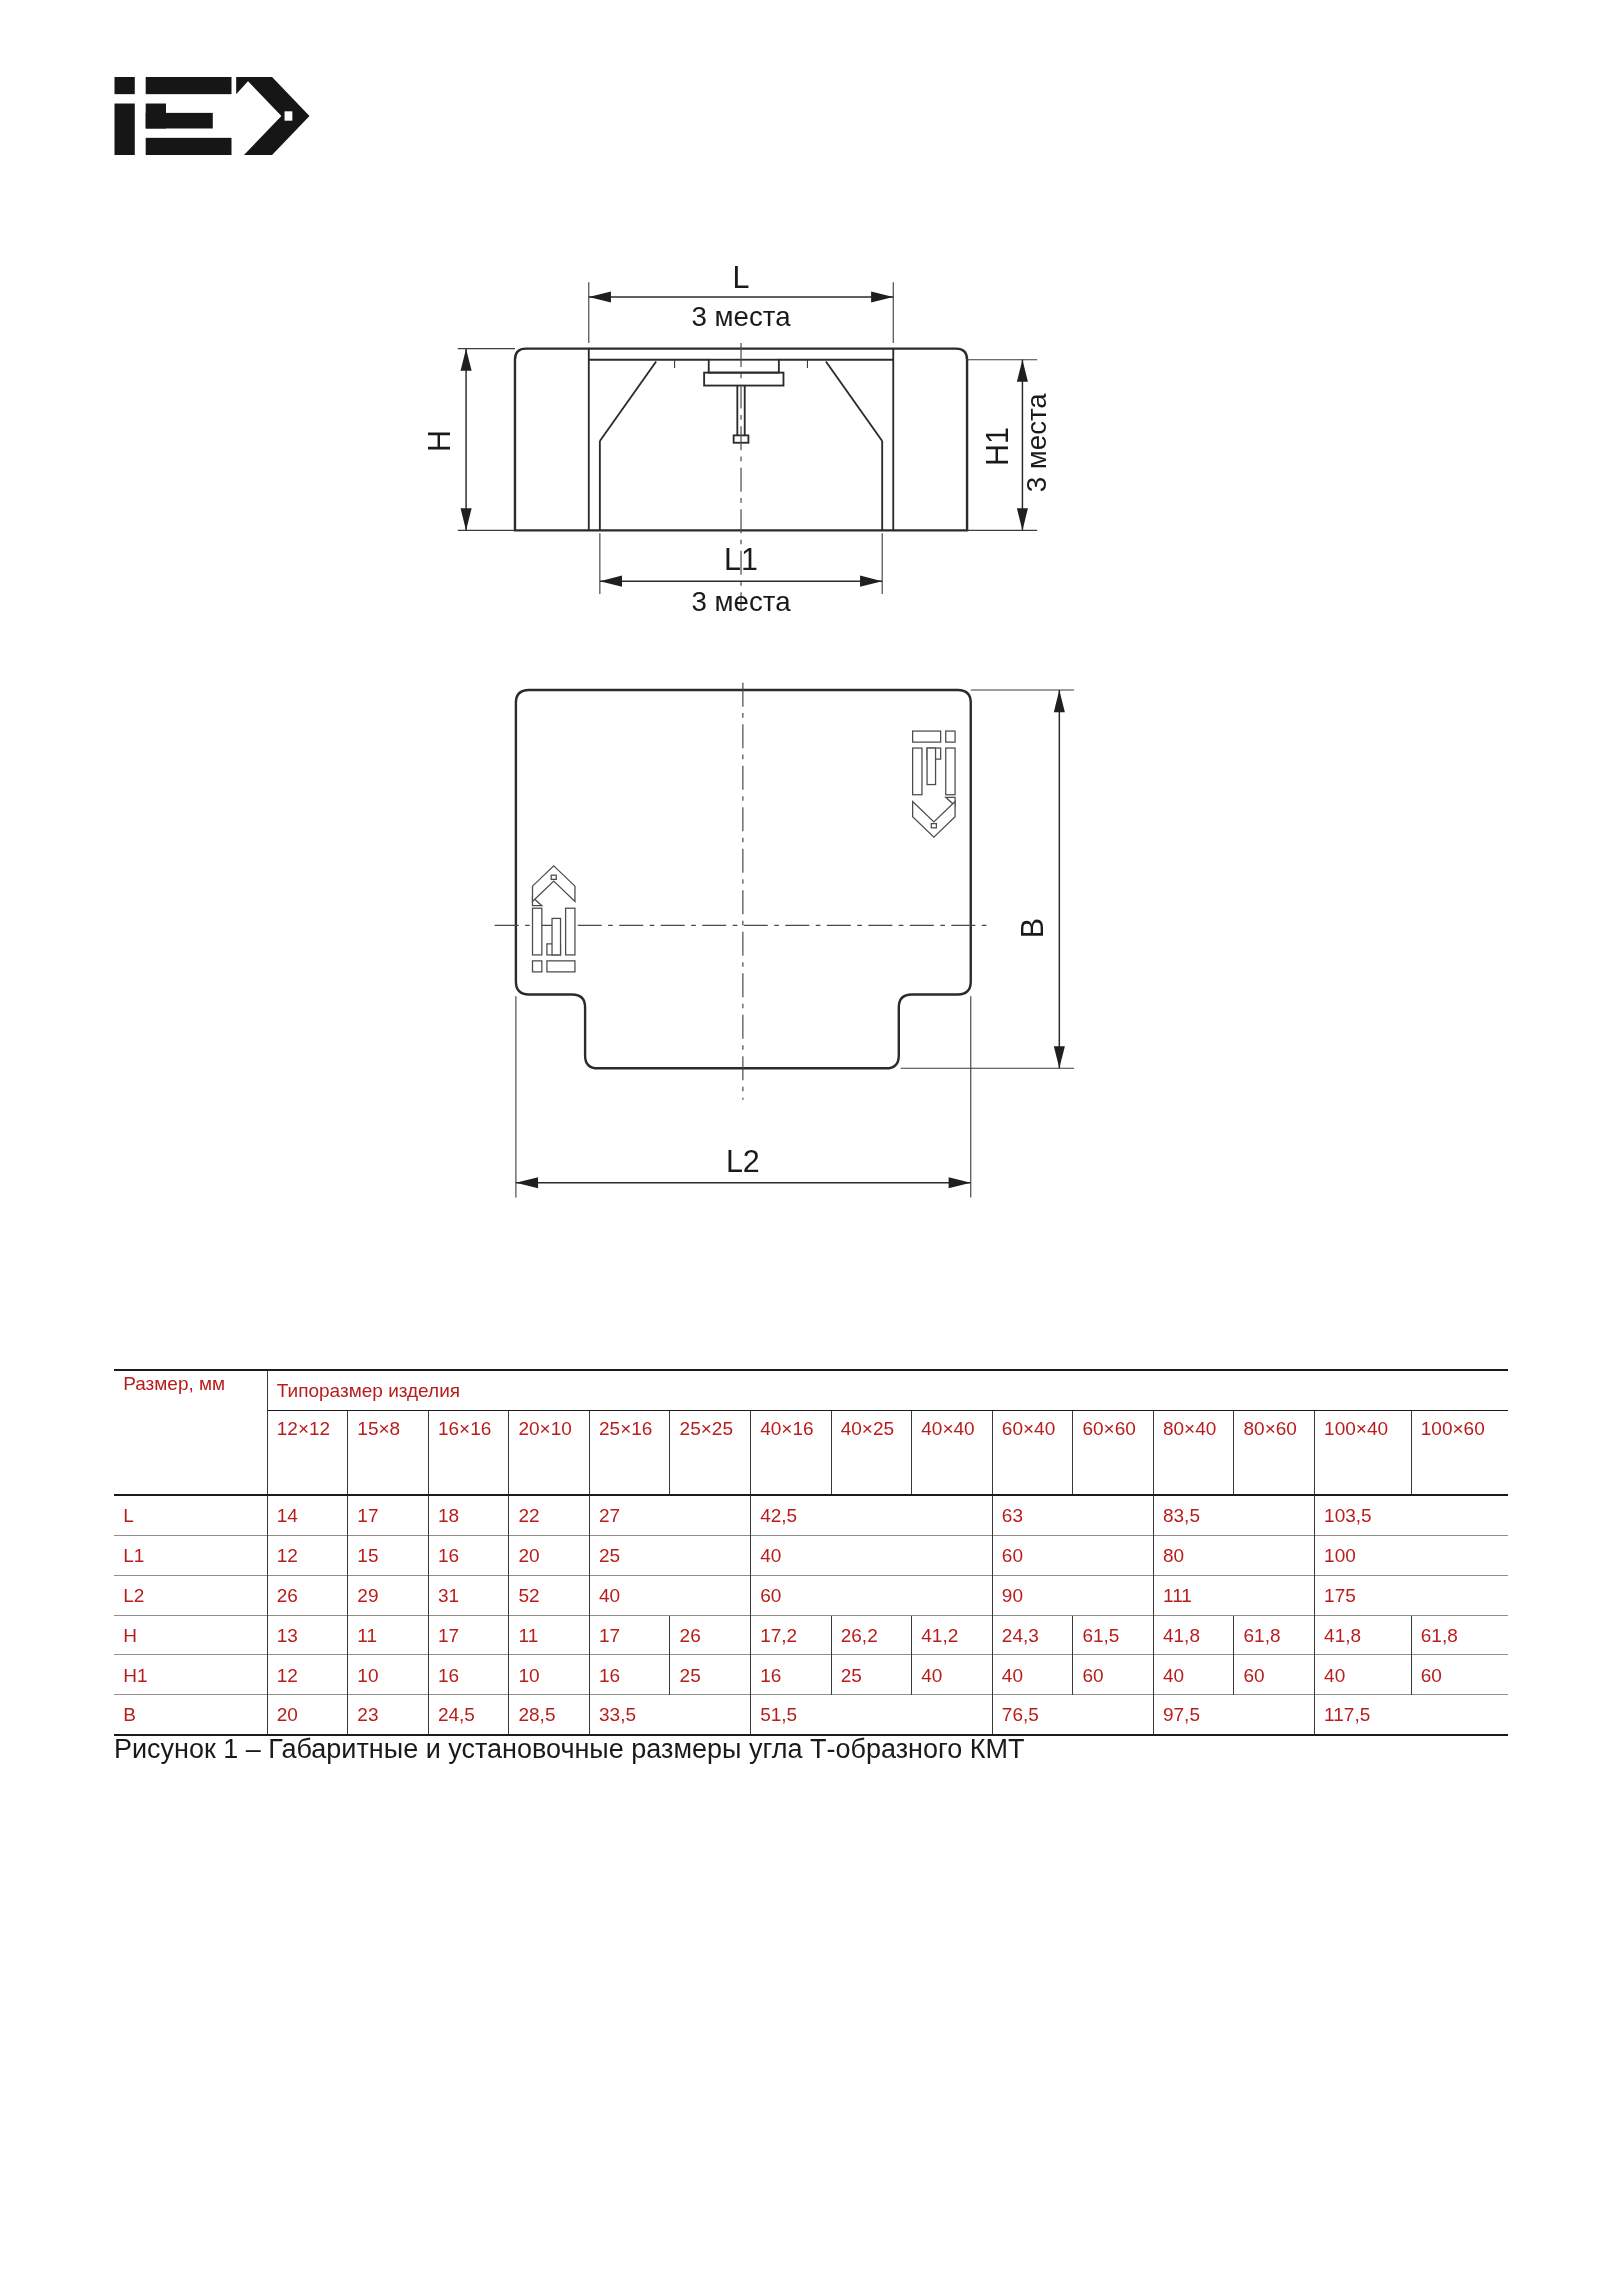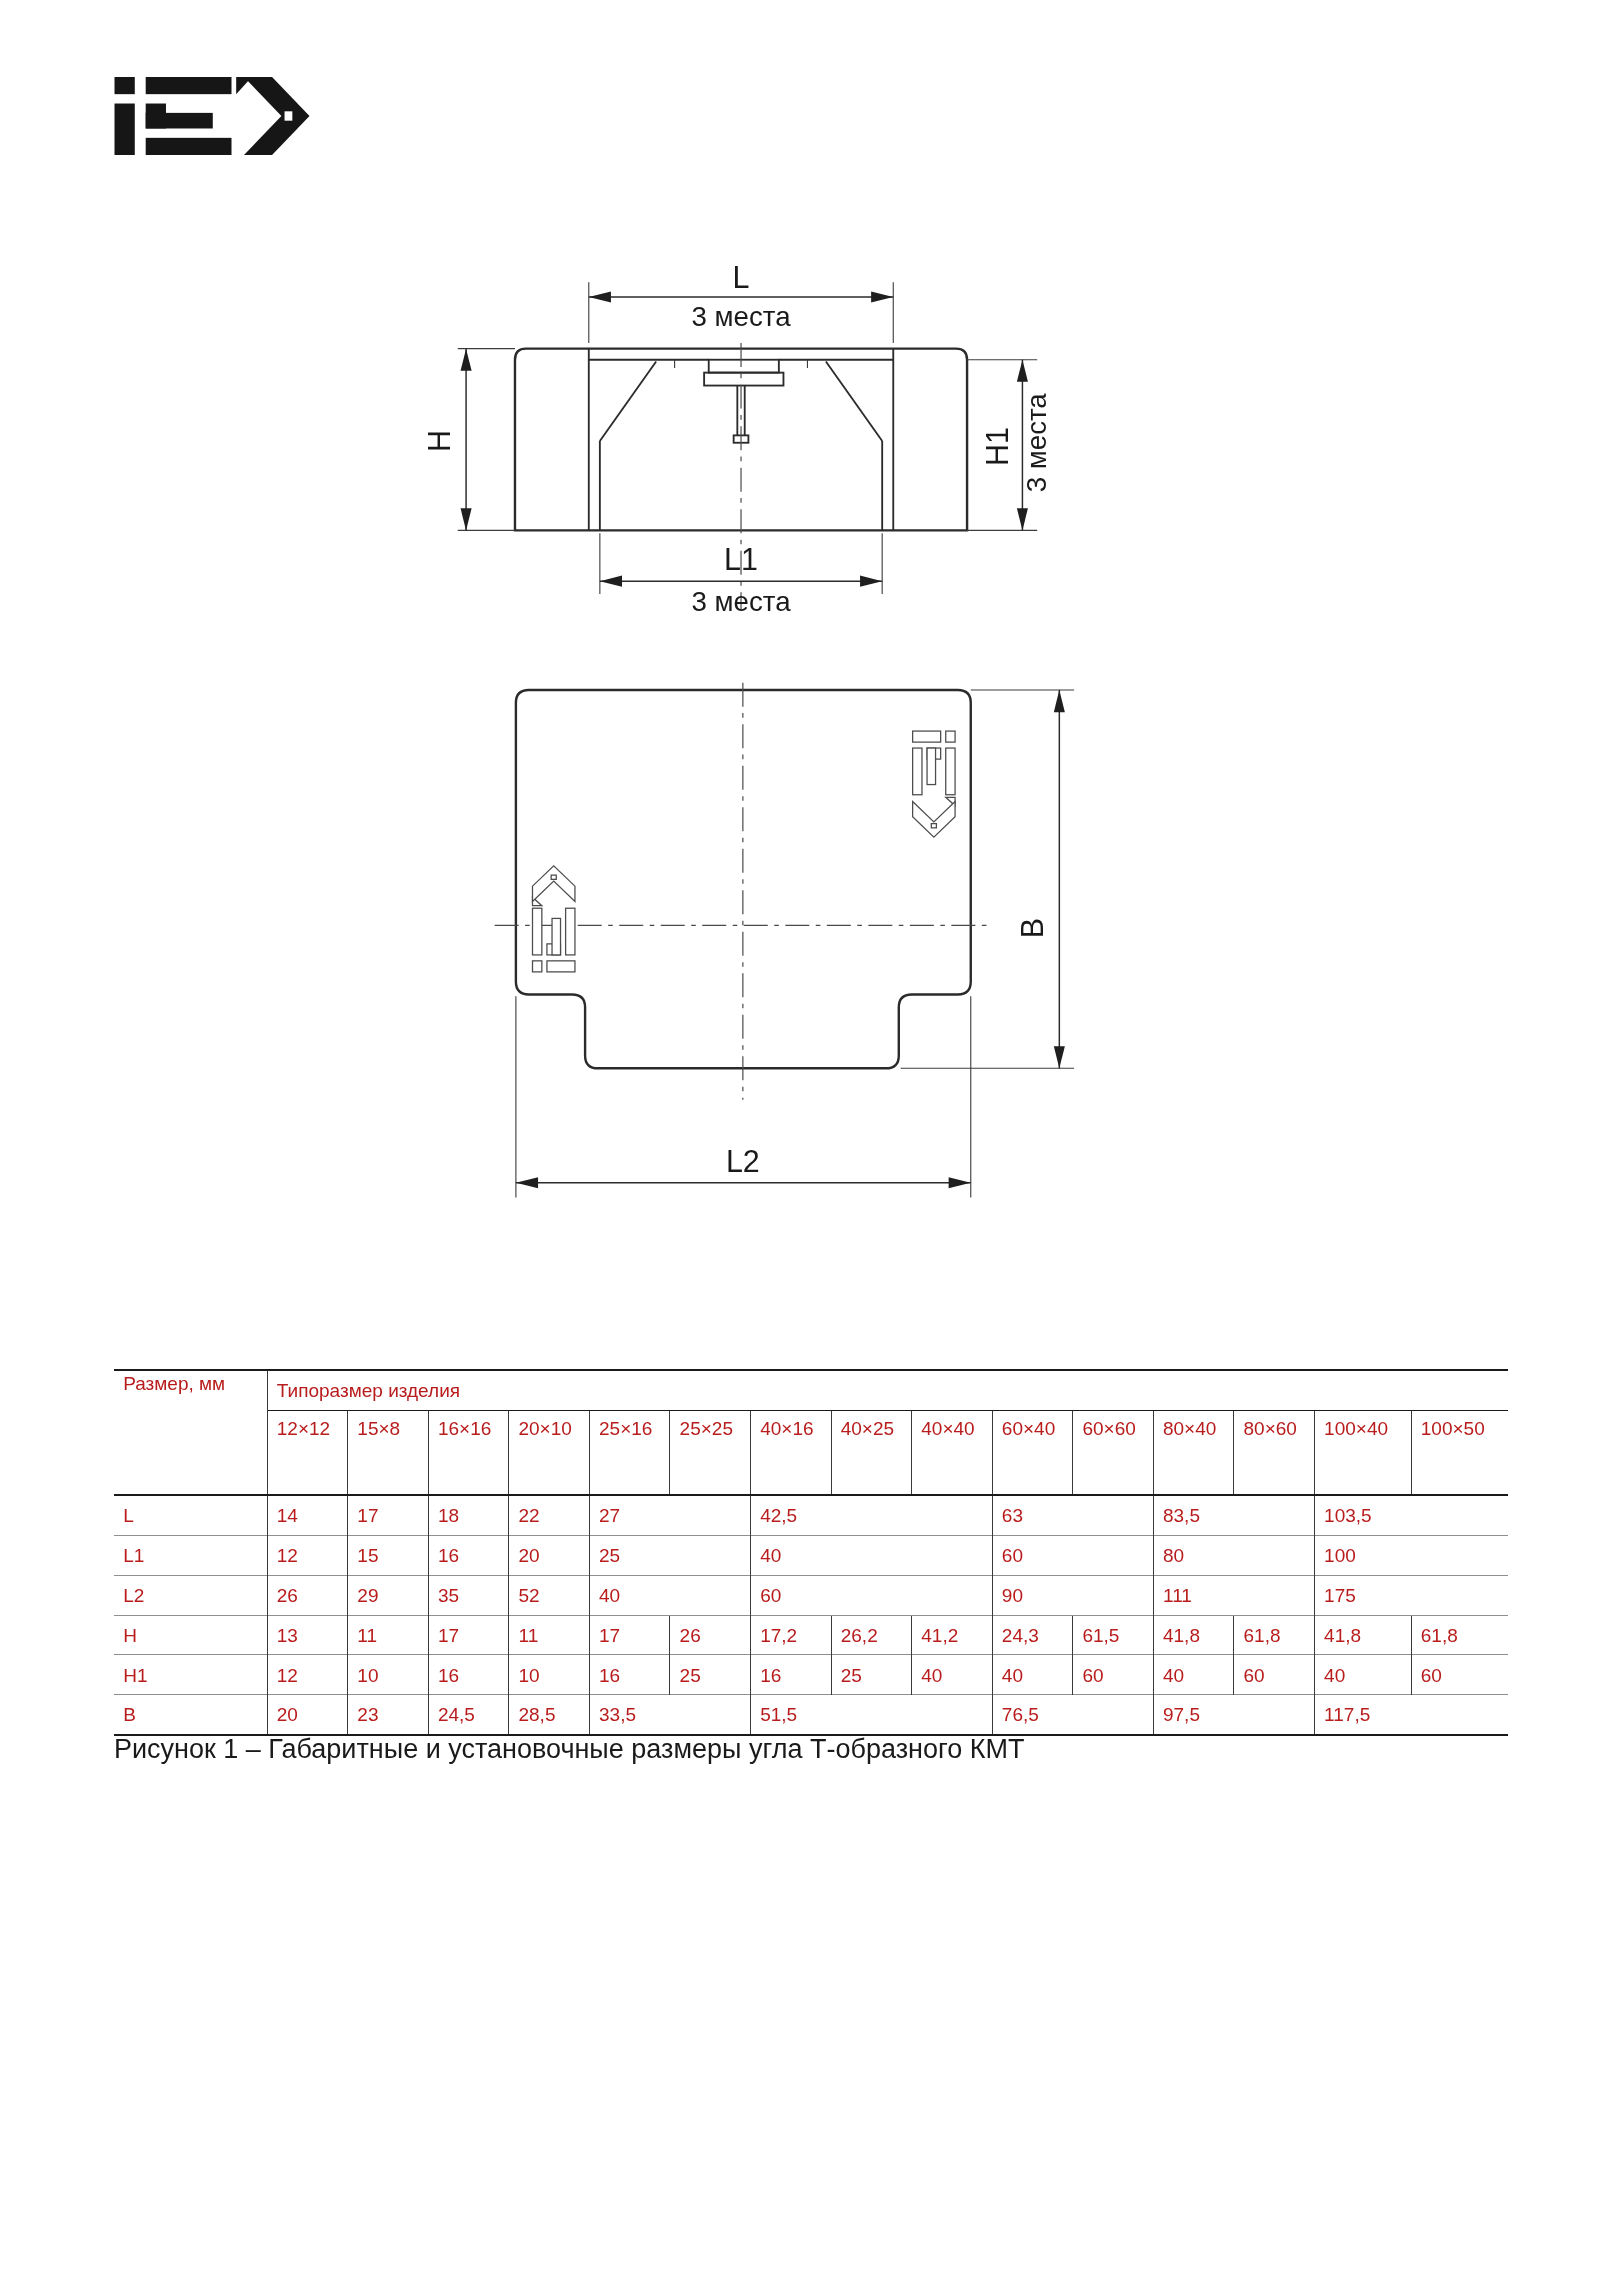--- a/index.html
+++ b/index.html
@@ -196,21 +196,21 @@
           <th>25×16</th>
           <th>25×25</th>
           <th>40×16</th>
           <th>40×25</th>
           <th>40×40</th>
           <th>60×40</th>
           <th>60×60</th>
           <th>80×40</th>
           <th>80×60</th>
           <th>100×40</th>
-          <th>100×50</th>
+          <th>100×60</th>
         </tr>
     </thead>
     <tbody>
         <tr>
           <th>L</th>
           <td>14</td>
           <td>17</td>
           <td>18</td>
           <td>22</td>
           <td colspan="2">27</td>
@@ -228,21 +228,21 @@
           <td colspan="2">25</td>
           <td colspan="3">40</td>
           <td colspan="2">60</td>
           <td colspan="2">80</td>
           <td colspan="2">100</td>
         </tr>
         <tr>
           <th>L2</th>
           <td>26</td>
           <td>29</td>
-          <td>35</td>
+          <td>31</td>
           <td>52</td>
           <td colspan="2">40</td>
           <td colspan="3">60</td>
           <td colspan="2">90</td>
           <td colspan="2">111</td>
           <td colspan="2">175</td>
         </tr>
         <tr>
           <th>H</th>
           <td>13</td>

